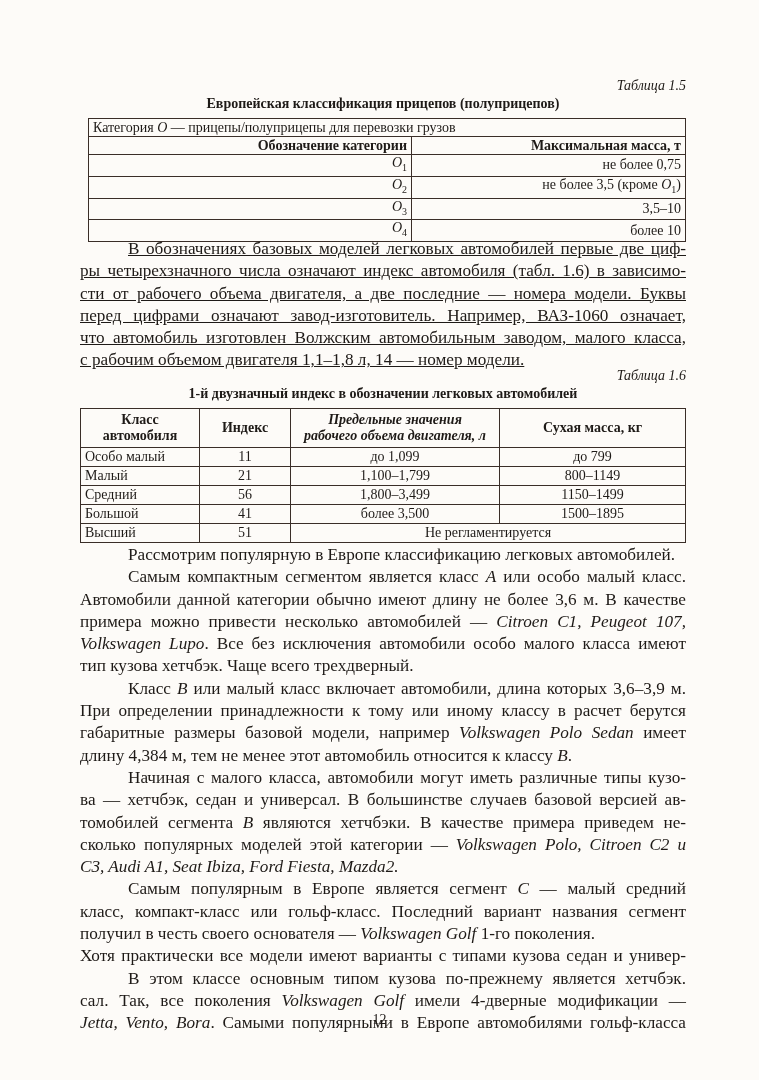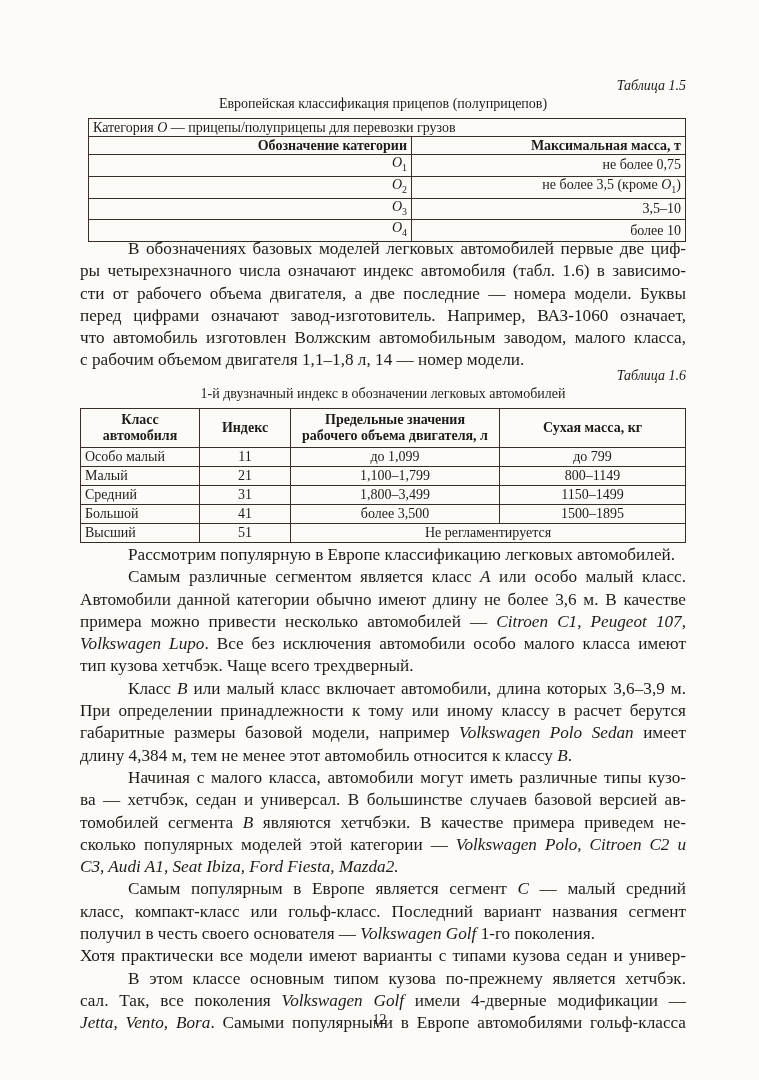--- a/index.html
+++ b/index.html
@@ -11,21 +11,21 @@
     font-family: "Liberation Serif", "DejaVu Serif", serif;
     color: #1e1a17;
   }
   .page { position: absolute; left: 0; top: 0; width: 759px; height: 1080px; }
   .tbl-num {
     position: absolute; right: 73px;
     font-style: italic; font-size: 14px;
   }
   .tbl-title {
     position: absolute; left: 80px; width: 606px;
-    text-align: center; font-weight: normal; font-size: 14px;
+    text-align: center; font-weight: bold; font-size: 14px;
   }
   table {
     position: absolute; border-collapse: collapse;
     font-size: 14px; line-height: 16px;
   }
   td, th { border: 1.3px solid #3a2e28; padding: 0 4px; }
   th { font-weight: bold; text-align: center; }
   .t15 { left: 88px; top: 118px; width: 598px; }
   .t15 td, .t15 th { height: 17px; padding-top: 0; padding-bottom: 0; text-align: right; }
   .t15 .span-row td { text-align: left; }
@@ -75,76 +75,76 @@
       <td class="c-left it"><span>O</span><sub style="font-style:normal;font-size:10px;">3</sub></td>
       <td class="c-center">3,5–10</td>
     </tr>
     <tr>
       <td class="c-left it"><span>O</span><sub style="font-style:normal;font-size:10px;">4</sub></td>
       <td class="c-center">более 10</td>
     </tr>
   </tbody>
     </table>
 
-  <div class="para" style="top:238px;">
+  <div class="para" style="top:238px;text-decoration:underline;">
     <span class="line indent">В обозначениях базовых моделей легковых автомобилей первые две циф-</span>
     <span class="line">ры четырехзначного числа означают индекс автомобиля (табл. 1.6) в зависимо-</span>
     <span class="line">сти от рабочего объема двигателя, а две последние — номера модели. Буквы</span>
     <span class="line">перед цифрами означают завод-изготовитель. Например, ВАЗ-1060 означает,</span>
     <span class="line">что автомобиль изготовлен Волжским автомобильным заводом, малого класса,</span>
     <span class="line last">с рабочим объемом двигателя 1,1–1,8 л, 14 — номер модели.</span>
   </div>
 
   <div class="tbl-num" style="top:368px;">Таблица 1.6</div>
   <div class="tbl-title" style="top:386px;">1-й двузначный индекс в обозначении легковых автомобилей</div>
 
   <table class="t16">
     <tbody>
         <tr>
       <th style="width:110px;"><span>Класс</span><br><span>автомобиля</span></th>
       <th style="width:82px;">Индекс</th>
-      <th style="width:200px;"><span>Предельные значения</span><br><span>рабочего объема двигателя, л</span></th>
+      <th style="width:200px;font-style:italic;"><span>Предельные значения</span><br><span>рабочего объема двигателя, л</span></th>
       <th>Сухая масса, кг</th>
     </tr>
     <tr>
       <td class="c-left">Особо малый</td>
       <td class="c-center">11</td>
       <td class="c-center">до 1,099</td>
       <td class="c-center">до 799</td>
     </tr>
     <tr>
       <td class="c-left">Малый</td>
       <td class="c-center">21</td>
       <td class="c-center">1,100–1,799</td>
       <td class="c-center">800–1149</td>
     </tr>
     <tr>
       <td class="c-left">Средний</td>
-      <td class="c-center">31</td>
+      <td class="c-center">56</td>
       <td class="c-center">1,800–3,499</td>
       <td class="c-center">1150–1499</td>
     </tr>
     <tr>
       <td class="c-left">Большой</td>
       <td class="c-center">41</td>
       <td class="c-center">более 3,500</td>
       <td class="c-center">1500–1895</td>
     </tr>
     <tr>
       <td class="c-left">Высший</td>
       <td class="c-center">51</td>
       <td class="c-center" colspan="2">Не регламентируется</td>
     </tr>
   </tbody>
     </table>
 
   <div class="para" style="top:544px;">
     <span class="line indent last">Рассмотрим популярную в Европе классификацию легковых автомобилей.</span>
 
-    <span class="line indent"><span>Самым различные сегментом является класс </span><em>A</em><span> или особо малый класс.</span></span>
+    <span class="line indent"><span>Самым компактным сегментом является класс </span><em>A</em><span> или особо малый класс.</span></span>
     <span class="line">Автомобили данной категории обычно имеют длину не более 3,6 м. В качестве</span>
     <span class="line"><span>примера можно привести несколько автомобилей — </span><em>Citroen C1, Peugeot 107,</em></span>
     <span class="line"><em>Volkswagen Lupo</em><span>. Все без исключения автомобили особо малого класса имеют</span></span>
     <span class="line last">тип кузова хетчбэк. Чаще всего трехдверный.</span>
 
     <span class="line indent"><span>Класс </span><em>B</em><span> или малый класс включает автомобили, длина которых 3,6–3,9 м.</span></span>
     <span class="line">При определении принадлежности к тому или иному классу в расчет берутся</span>
     <span class="line"><span>габаритные размеры базовой модели, например </span><em>Volkswagen Polo Sedan</em><span> имеет</span></span>
     <span class="line last"><span>длину 4,384 м, тем не менее этот автомобиль относится к классу </span><em>B</em><span>.</span></span>
 

